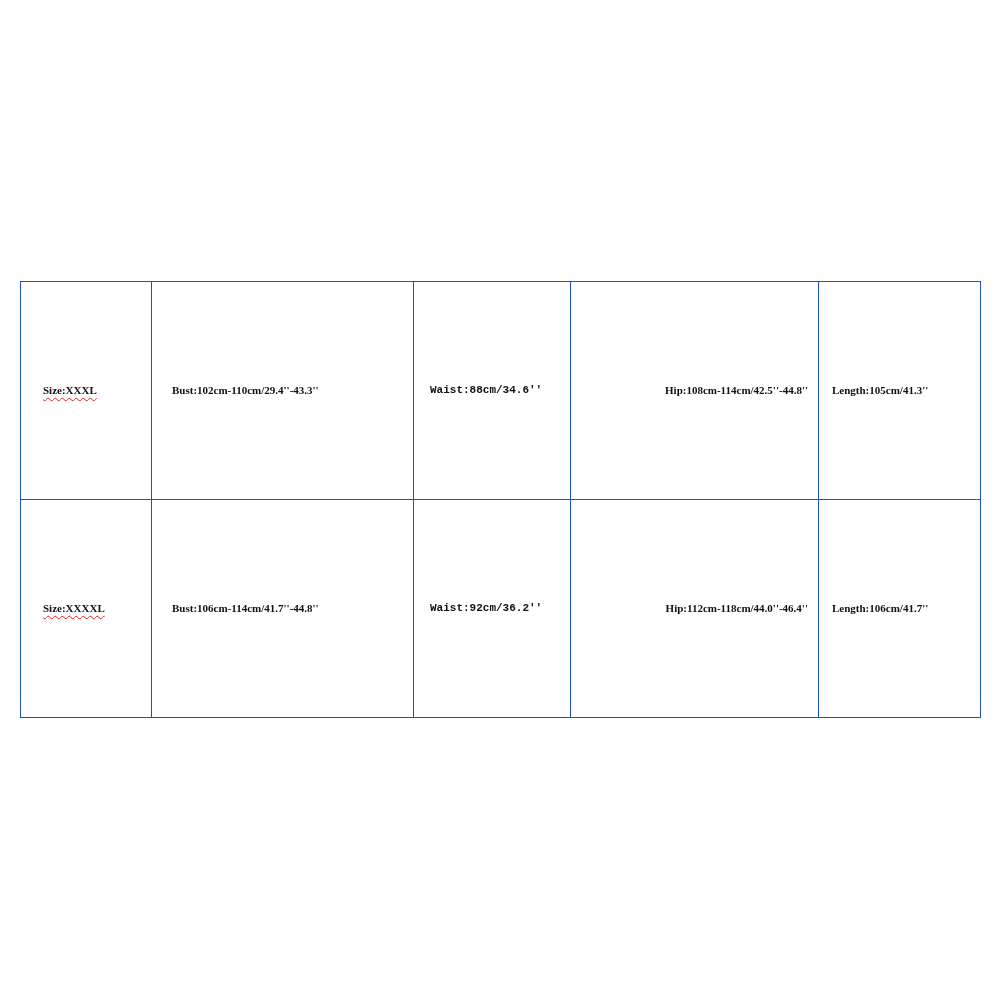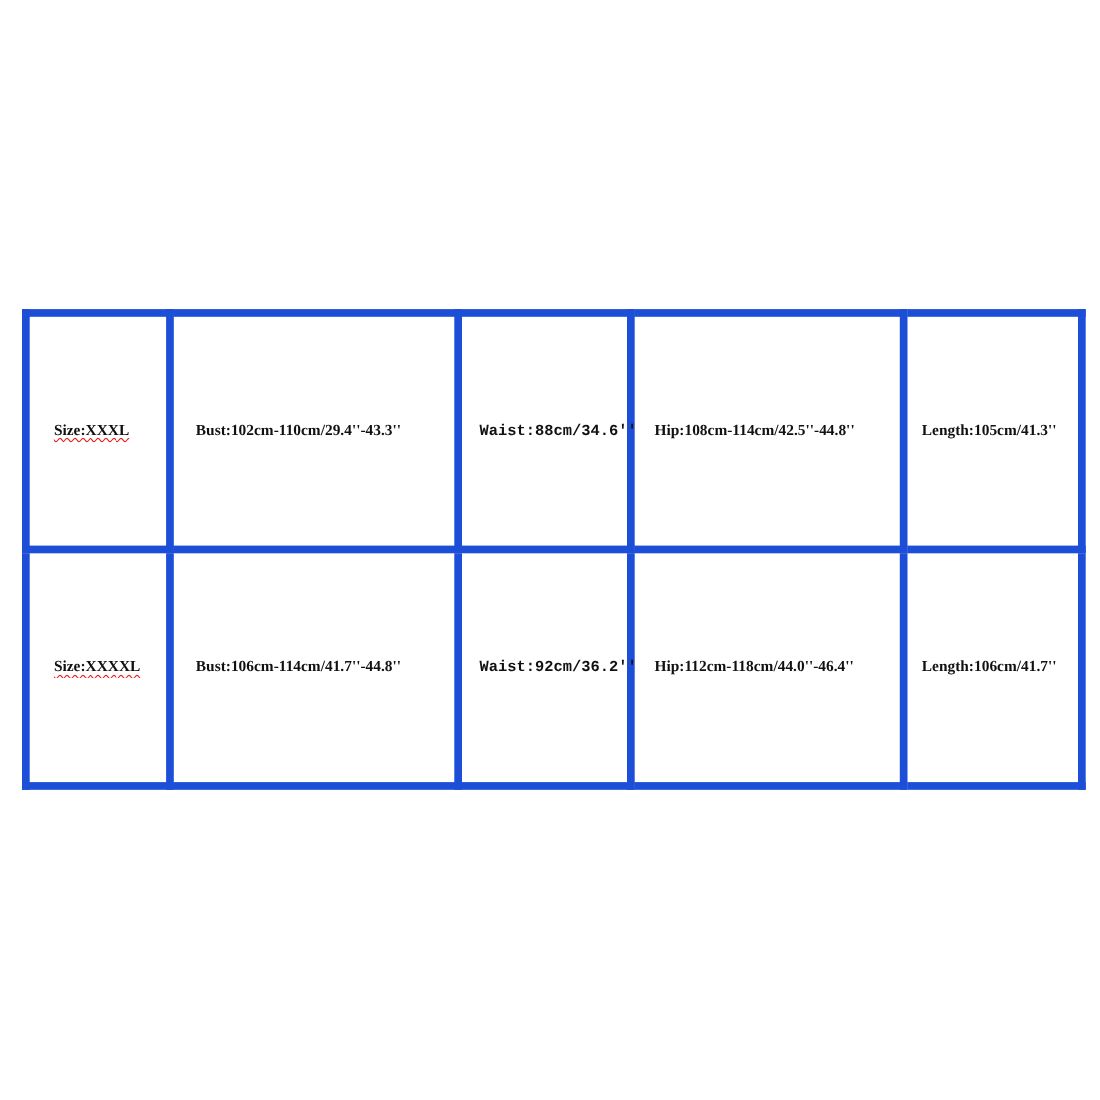--- a/index.html
+++ b/index.html
@@ -23,37 +23,37 @@
     height: 437px;
     box-sizing: border-box;
   }
   table.size-table {
     border-collapse: collapse;
     table-layout: fixed;
     width: 960px;
     height: 437px;
   }
   table.size-table td {
-    border: 7px solid #1d4ed8;
+    border: 1px solid #1d4ed8;
     vertical-align: middle;
     padding: 0 10px;
     box-sizing: border-box;
     font-family: "Liberation Serif", serif;
     font-weight: bold;
-    font-size: 14px;
+    font-size: 11px;
     color: #111111;
     line-height: 1.2;
     white-space: nowrap;
     overflow: visible;
     margin-left: 48px;
   }
   table.size-table td.c0 { width: 131px; padding-left: 22px; }
   table.size-table td.c1 { width: 262px; padding-left: 20px; }
   table.size-table td.c2 { width: 157px; padding-left: 16px; font-family: Liberation Mono, monospace; }
-  table.size-table td.c3 { width: 248px; padding-left: 18px; }
+  table.size-table td.c3 { width: 248px; padding-left: 18px; text-align: right; }
   table.size-table td.c4 { width: 162px; padding-left: 13px; font-family: Liberation Serif, serif; }
 
   
   .wavy {
     display: inline-block;
     text-decoration: underline;
     text-decoration-color: #e02020;
     text-decoration-style: wavy;
     text-decoration-thickness: 1px;
     text-underline-offset: 3px;

